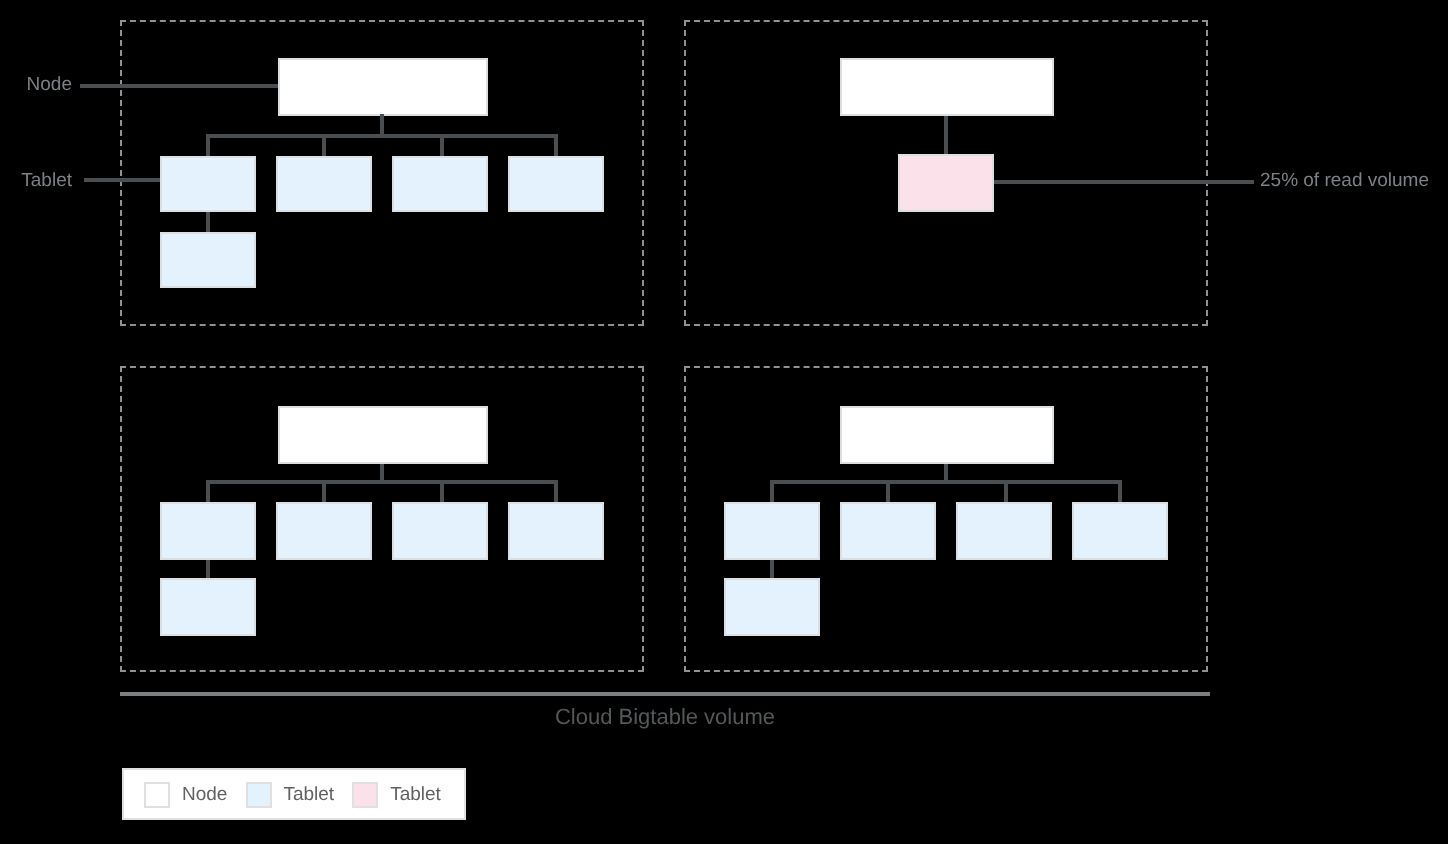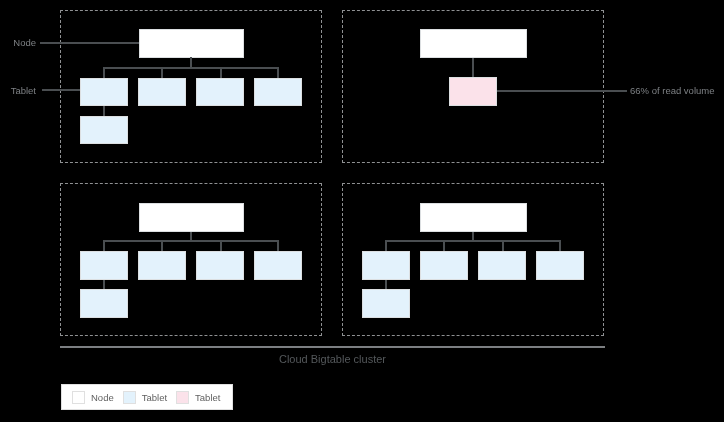--- a/index.html
+++ b/index.html
@@ -43,21 +43,21 @@
   <div class="box" style="left: 138px; top: 78px; width: 48px; height: 28px; background-color: rgb(227, 242, 252);"></div>
   <div class="box" style="left: 196px; top: 78px; width: 48px; height: 28px; background-color: rgb(227, 242, 252);"></div>
   <div class="box" style="left: 254px; top: 78px; width: 48px; height: 28px; background-color: rgb(227, 242, 252);"></div>
   <div class="ln" style="left:103px;top:106px;width:2px;height:10px"></div>
   <div class="box" style="left: 80px; top: 116px; width: 48px; height: 28px; background-color: rgb(227, 242, 252);"></div>
 
   <div class="box" style="left: 420px; top: 29px; width: 107px; height: 29px; background-color: rgb(255, 255, 255);"></div>
   <div class="ln" style="left:472px;top:58px;width:2px;height:19px"></div>
   <div class="box" style="left: 449px; top: 77px; width: 48px; height: 29px; background-color: rgb(251, 226, 234);"></div>
   <div class="ln" style="left:497px;top:90px;width:130px;height:2px"></div>
-  <div class="rvLabel" style="left:630px;top:86px">66% of read volume</div>
+  <div class="rvLabel" style="left:630px;top:86px">25% of read volume</div>
 
   <div class="box" style="left: 139px; top: 203px; width: 105px; height: 29px; background-color: rgb(255, 255, 255);"></div>
   <div class="ln" style="left:190px;top:232px;width:2px;height:9px"></div>
   <div class="ln" style="left:103px;top:240px;width:176px;height:2px"></div>
   <div class="ln" style="left:103px;top:242px;width:2px;height:9px"></div>
   <div class="ln" style="left:161px;top:242px;width:2px;height:9px"></div>
   <div class="ln" style="left:220px;top:242px;width:2px;height:9px"></div>
   <div class="ln" style="left:277px;top:242px;width:2px;height:9px"></div>
   <div class="box" style="left: 80px; top: 251px; width: 48px; height: 29px; background-color: rgb(227, 242, 252);"></div>
   <div class="box" style="left: 138px; top: 251px; width: 48px; height: 29px; background-color: rgb(227, 242, 252);"></div>
@@ -79,21 +79,21 @@
   <div class="box" style="left: 536px; top: 251px; width: 48px; height: 29px; background-color: rgb(227, 242, 252);"></div>
   <div class="ln" style="left:385px;top:280px;width:2px;height:9px"></div>
   <div class="box" style="left: 362px; top: 289px; width: 48px; height: 29px; background-color: rgb(227, 242, 252);"></div>
 
   <div class="sideLabel" style="left:4px;top:38px">Node</div>
   <div class="ln" style="left:40px;top:42px;width:99px;height:2px"></div>
   <div class="sideLabel" style="left:4px;top:86px">Tablet</div>
   <div class="ln" style="left:42px;top:89px;width:38px;height:2px"></div>
 
   <div class="divider" style="left:60px;top:346px;width:545px;height:2px"></div>
-  <div class="clusterLabel" style="left:60px;top:353px;width:545px">Cloud Bigtable cluster</div>
+  <div class="clusterLabel" style="left:60px;top:353px;width:545px">Cloud Bigtable volume</div>
 
   <div class="legend" style="left:61px;top:384px;width:172px;height:26px">
     <div class="legendItem">
       <span class="swatch" style="background-color: rgb(255, 255, 255);"></span>
       <span class="legendText">Node</span>
     </div>
     <div class="legendItem">
       <span class="swatch" style="background-color: rgb(227, 242, 252);"></span>
       <span class="legendText">Tablet</span>
     </div>

